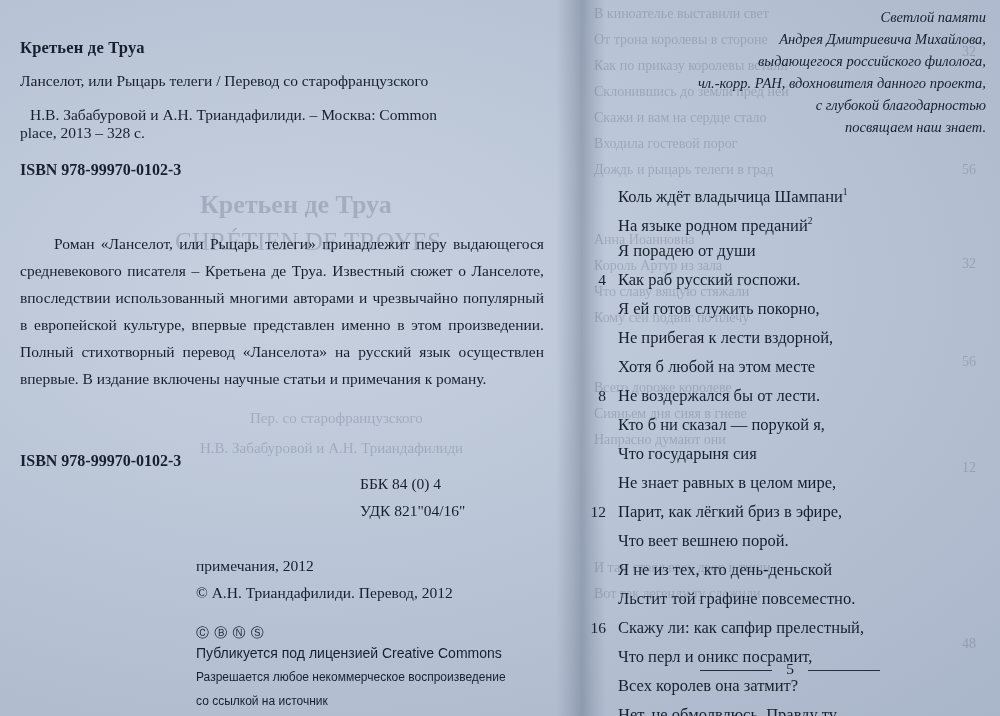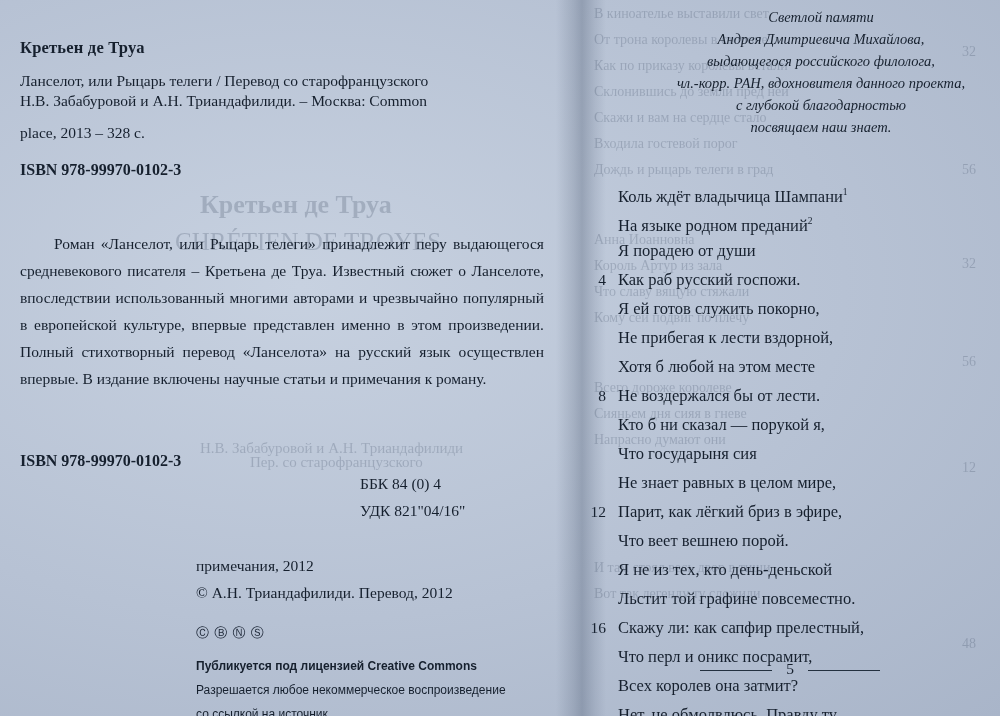--- a/index.html
+++ b/index.html
@@ -115,39 +115,39 @@
     width: 340px;
   }
   .cc-icons {
     font-size: 13px;
     letter-spacing: 1px;
     line-height: 14px;
     color: #1b2535;
   }
   .cc-title {
     font-family: "Liberation Sans", sans-serif;
-    font-size: 12px;
-    font-weight: bold;
-    margin-top: 18px;
+    font-size: 14px;
+    font-weight: normal;
+    margin-top: 5px;
     line-height: 16px;
   }
   .cc-text {
     font-family: "Liberation Sans", sans-serif;
     font-size: 12px;
     line-height: 16px;
     margin-top: 8px;
   }
 
   
   .dedication {
     position: absolute;
     right: 14px;
     top: 6px;
     width: 330px;
-    text-align: center;
+    text-align: right;
     font-style: italic;
     font-size: 14.5px;
     line-height: 22px;
   }
   .verse {
     position: absolute;
     left: 38px;
     top: 178px;
     width: 370px;
   }
@@ -185,27 +185,27 @@
 </style>
 </head>
 <body>
 
 <div class="page">
 
   <div class="page-left">
 
     <div class="ghost" style="left:200px; top:190px; font-size:26px; font-weight:bold;">Кретьен де Труа</div>
     <div class="ghost" style="left:175px; top:228px; font-size:25px;">CHRÉTIEN DE TROYES</div>
-    <div class="ghost" style="left:250px; top:410px; font-size:15px;margin-top:44px;">Пер. со старофранцузского</div>
+    <div class="ghost" style="left:250px; top:410px; font-size:15px;">Пер. со старофранцузского</div>
     <div class="ghost" style="left:200px; top:440px; font-size:15px;">Н.В. Забабуровой и А.Н. Триандафилиди</div>
 
     <div class="author">Кретьен де Труа</div>
 
     <div class="bibline" style="top:68px;">Ланселот, или Рыцарь телеги / Перевод со старофранцузского</div>
-    <div class="bibline" style="top:88px;">Н.В. Забабуровой и А.Н. Триандафилиди. – Москва: Common</div>
+    <div class="bibline" style="top:102px;margin-left:10px;">Н.В. Забабуровой и А.Н. Триандафилиди. – Москва: Common</div>
     <div class="bibline" style="top:120px;">place, 2013 – 328 с.</div>
 
     <div class="isbn1">ISBN 978-99970-0102-3</div>
 
     <div class="annotation">Роман «Ланселот, или Рыцарь телеги» принадлежит перу выдающегося средневекового писателя – Кретьена де Труа. Известный сюжет о Ланселоте, впоследствии использованный многими авторами и чрезвычайно популярный в европейской культуре, впервые представлен именно в этом произведении. Полный стихотворный перевод «Ланселота» на русский язык осуществлен впервые. В издание включены научные статьи и примечания к роману.</div>
 
     <div class="isbn2">ISBN 978-99970-0102-3</div>
 
     <div class="codes">
       <div>ББК 84 (0) 4</div>

